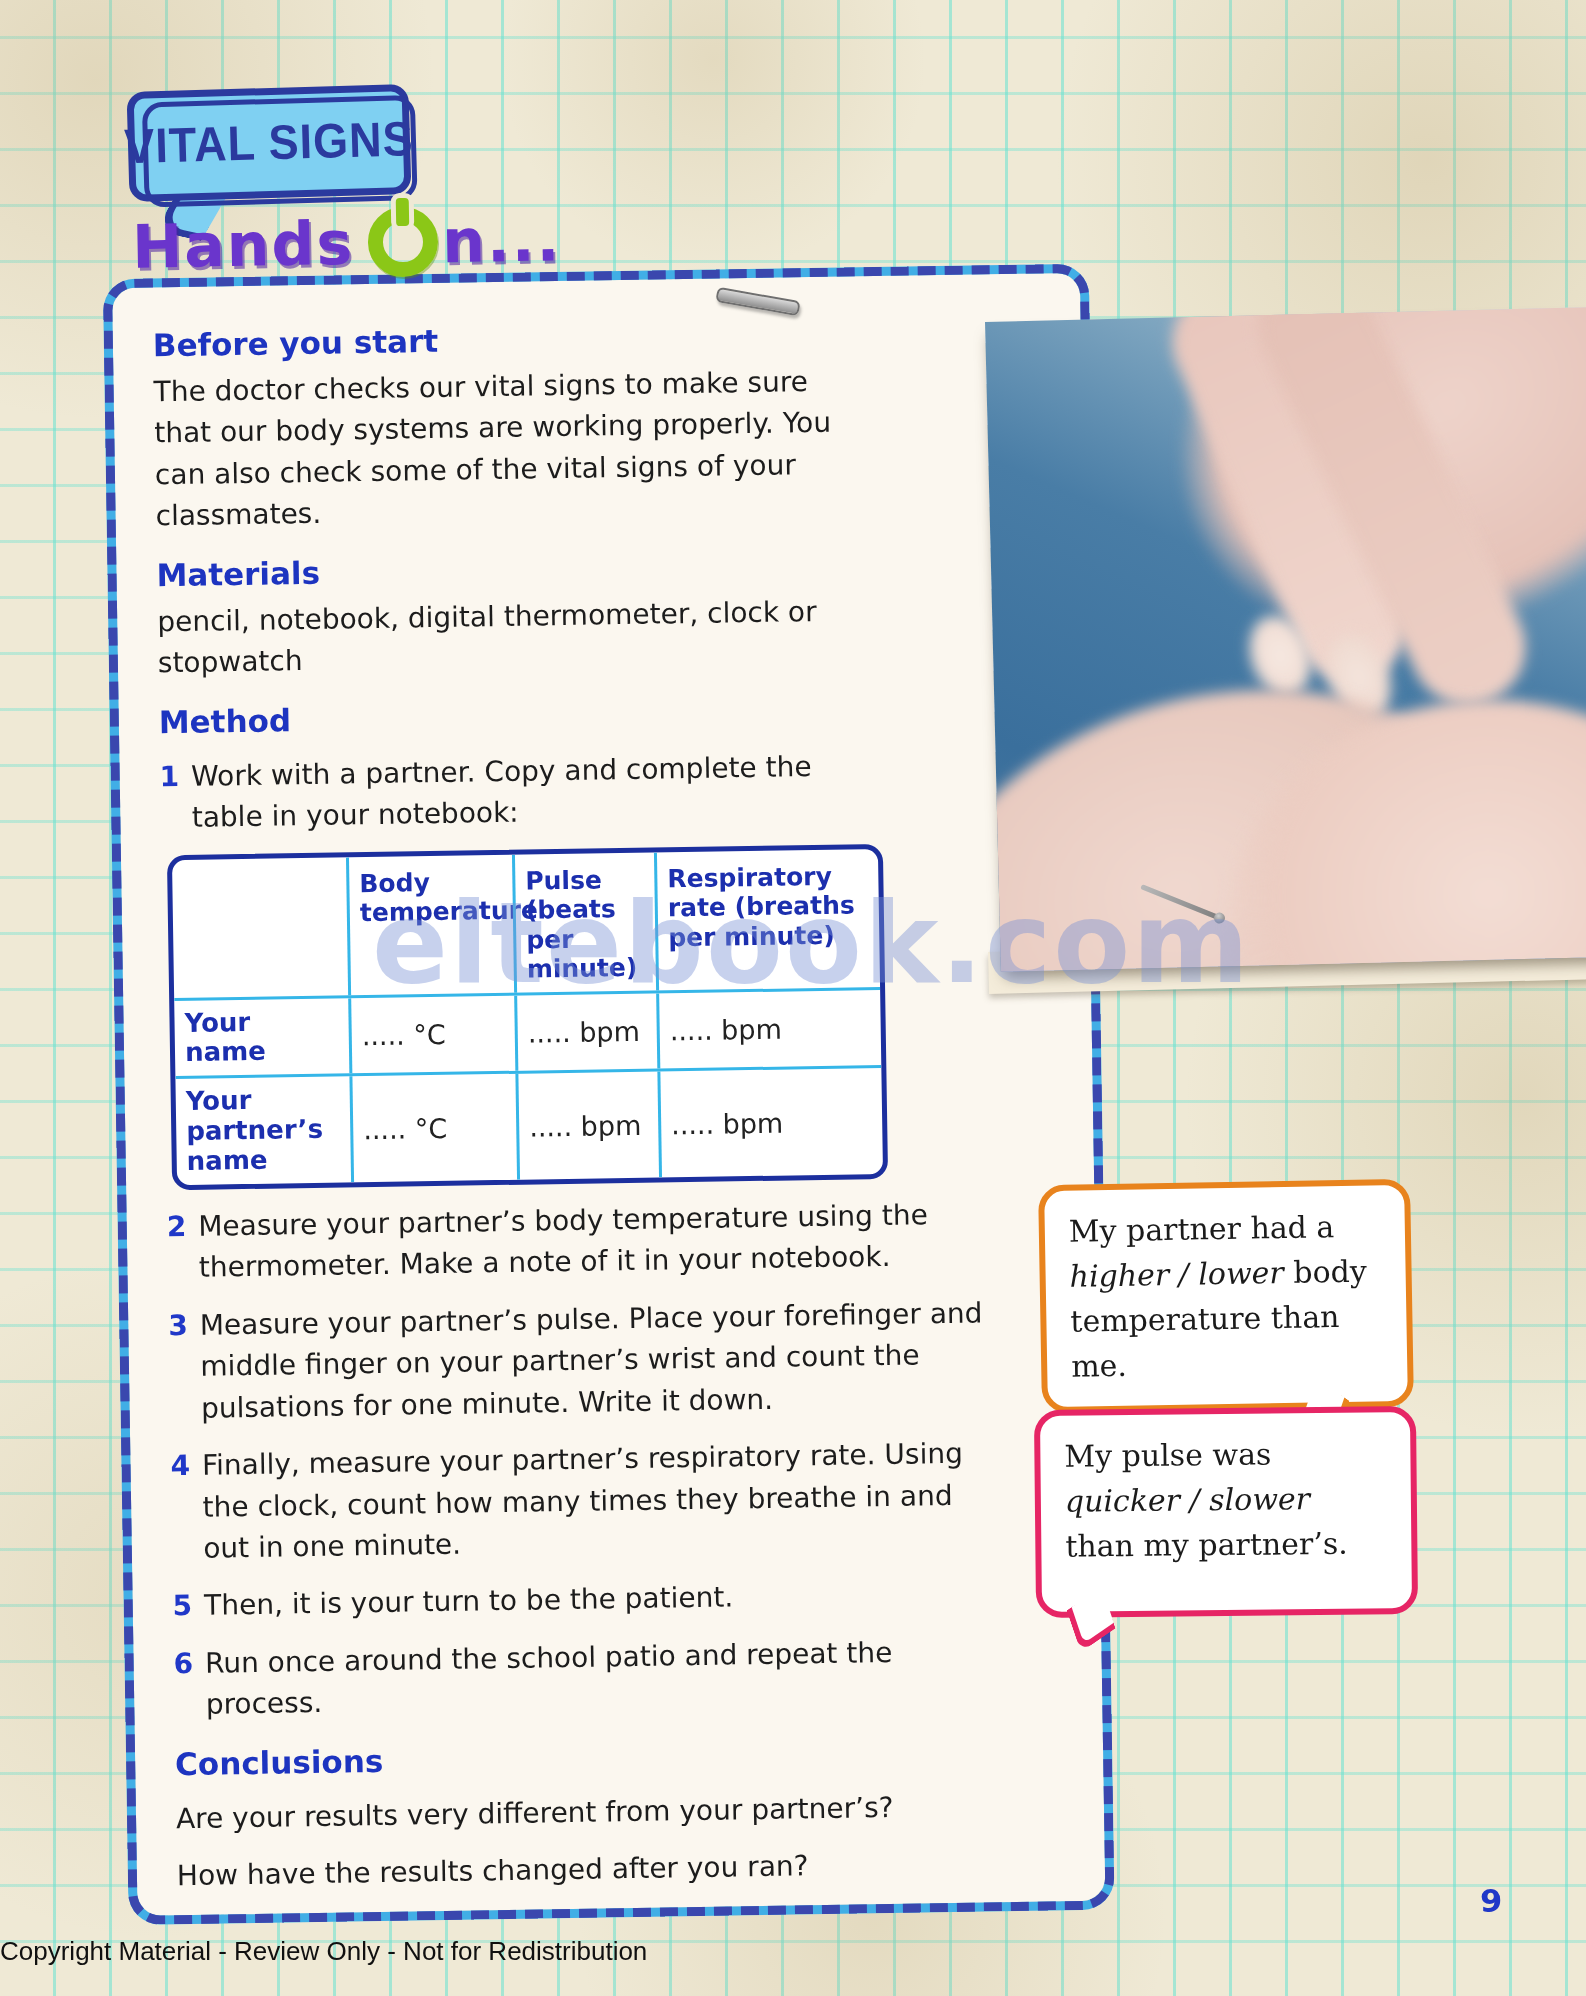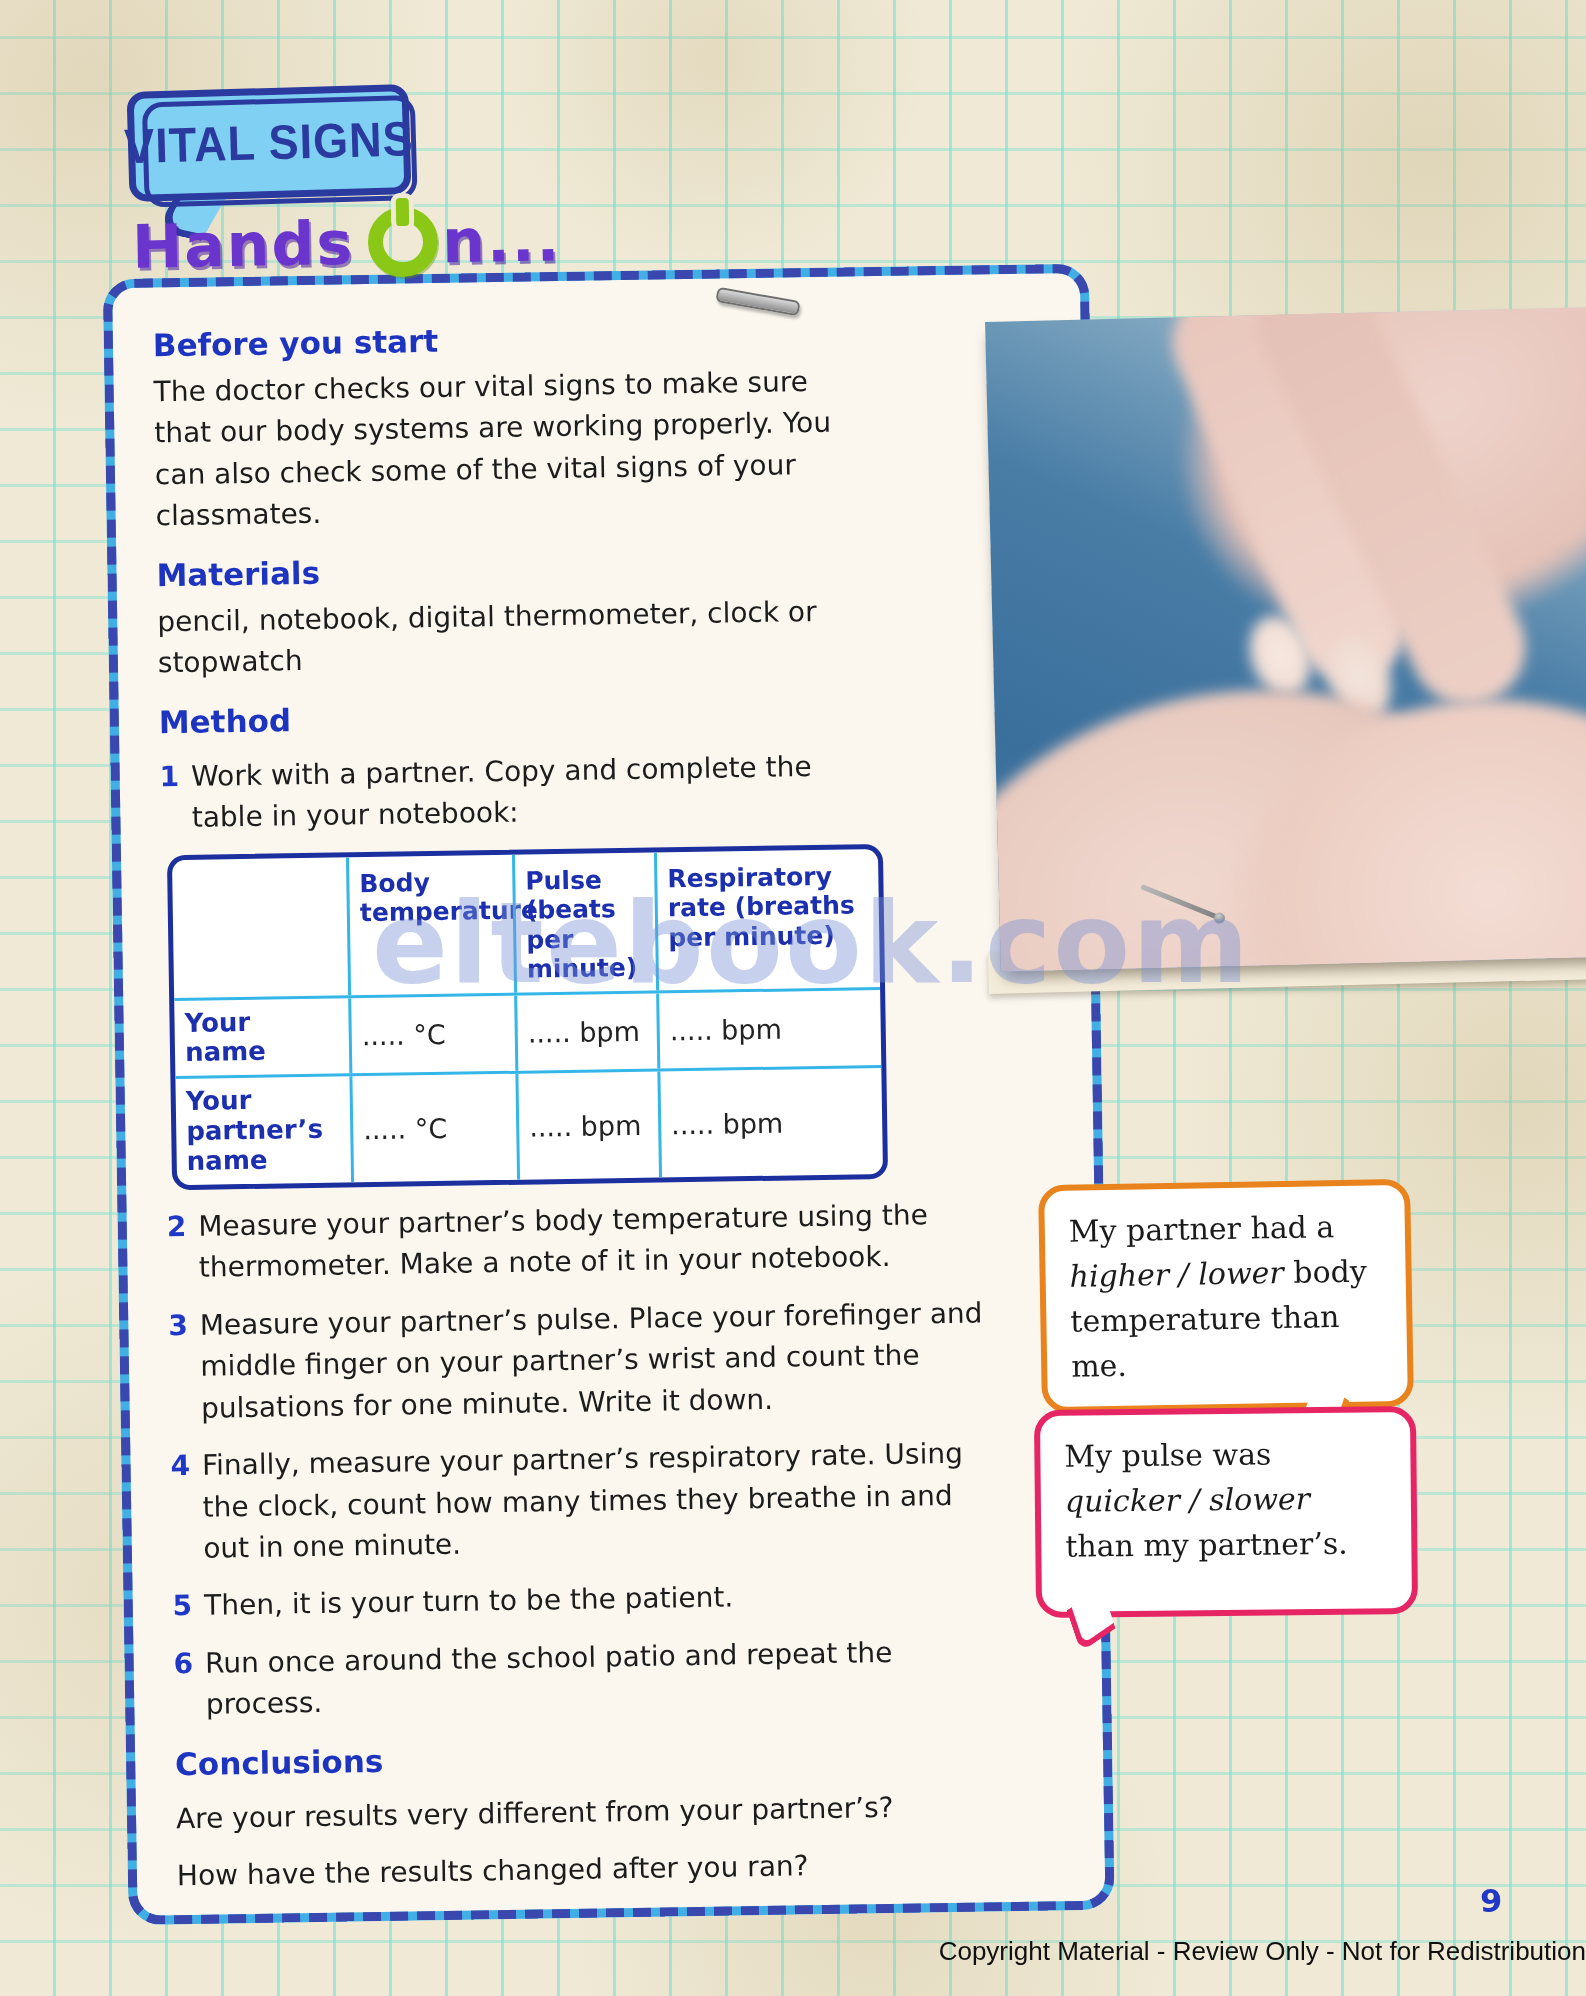--- a/index.html
+++ b/index.html
@@ -160,21 +160,21 @@
     position:absolute; left:28px; bottom:-30px; width:36px; height:38px; background:#fff;
     border-left:6px solid #e62565; border-bottom:6px solid #e62565;
     border-bottom-left-radius:14px; transform:rotate(-26deg) skew(-8deg,-8deg);
   }
   
   .page-num{
     position:absolute; left:1480px; top:1882px; z-index:22;
     color:#2038c8; font-weight:700; font-size:32px;
   }
   .footer{
-    position:absolute; left:0; right:0; top:1936px; z-index:22; text-align:right;
+    position:absolute; left:0; right:0; top:1936px; z-index:22; text-align:left;
     font-family:"Liberation Sans", sans-serif; font-size:26px; color:#101010;
   }
 </style>
 </head>
 <body>
 
 <div class="page">
 
   <div class="title-bubble">
     <span class="tb-text">VITAL SIGNS</span>

